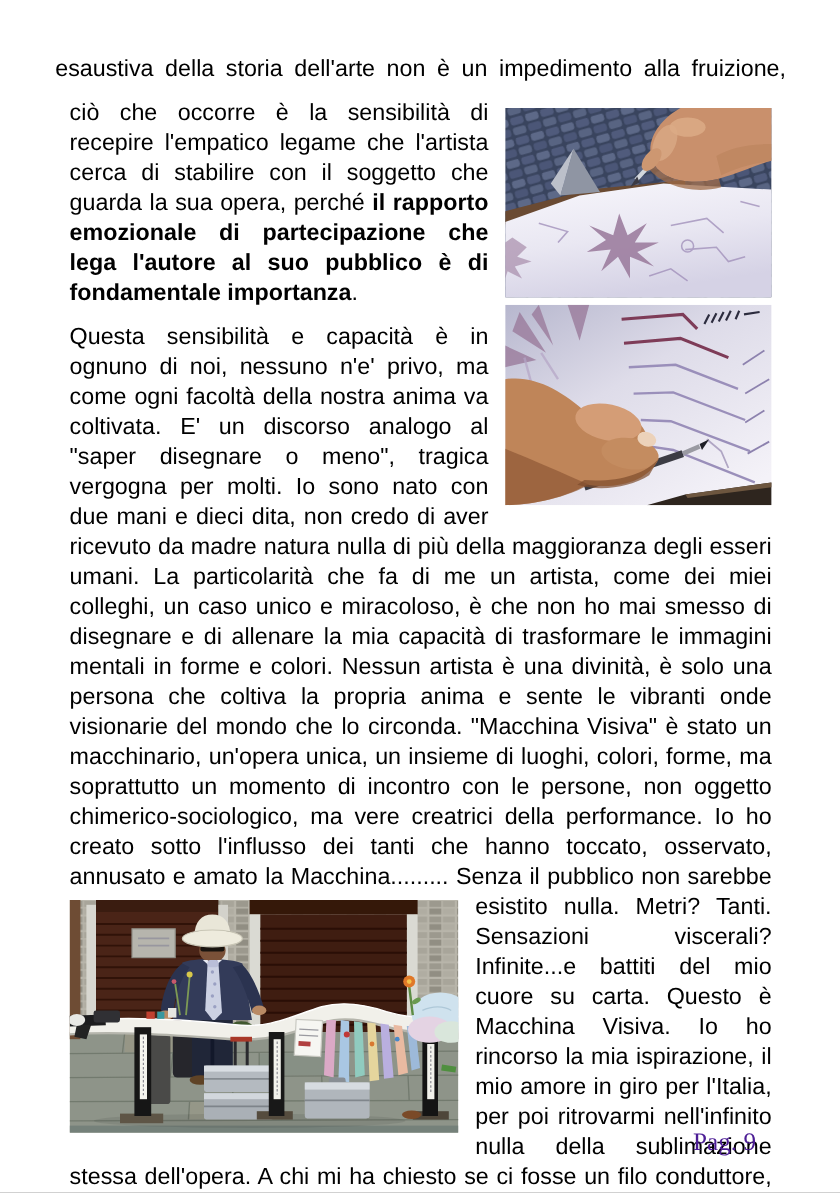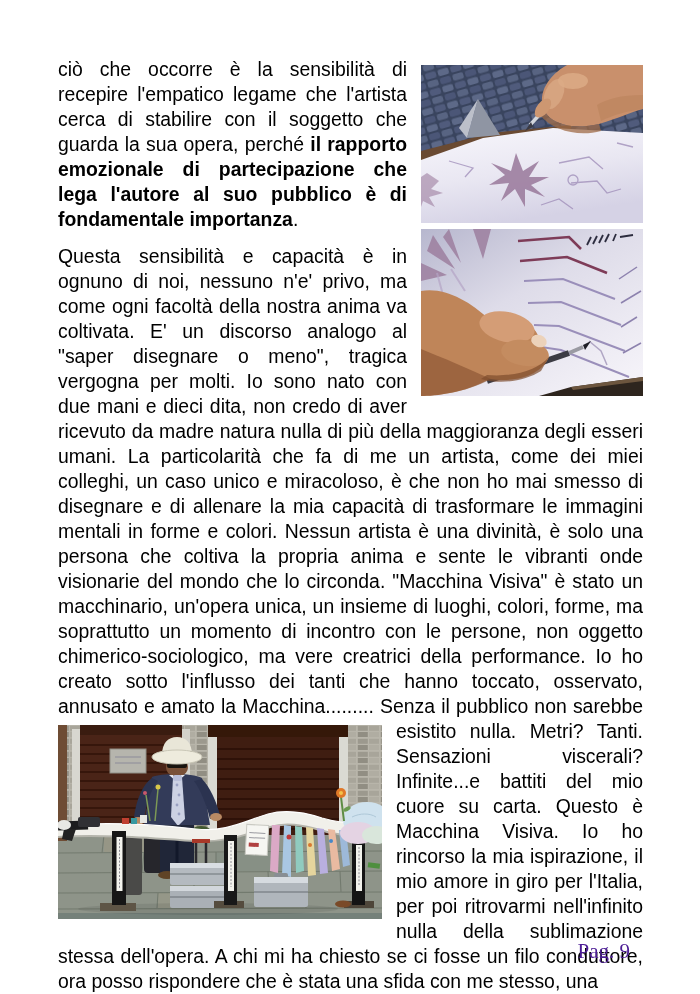--- a/index.html
+++ b/index.html
@@ -17,20 +17,21 @@
   .photo-wide svg{display:block;}
   .page-number{position:absolute;top:939px;right:70px;
                font-family:"Liberation Serif","DejaVu Serif",serif;font-size:21px;color:#4c1d95;}
 </style>
 </head>
 <body>
 
 <div class="page">
   <div class="body-text">
 
+    <div class="opening">esaustiva della storia dell'arte non è un impedimento alla fruizione,</div>
 
     <p class="para">
       <span class="photo-stack">
 
         <svg class="ph1" viewBox="0 0 222 158" width="222" height="158" role="img">
           <defs>
             <pattern id="cobb" width="26" height="17" patternUnits="userSpaceOnUse" patternTransform="rotate(-16)">
               <rect width="26" height="17" fill="#39445e"></rect>
               <rect x="1" y="1" width="11" height="6.5" rx="2" fill="#586482"></rect>
               <rect x="14" y="1" width="11" height="6.5" rx="2" fill="#4b5677"></rect>

